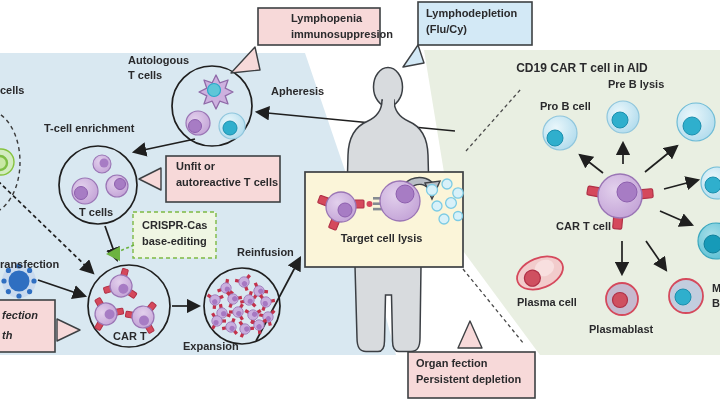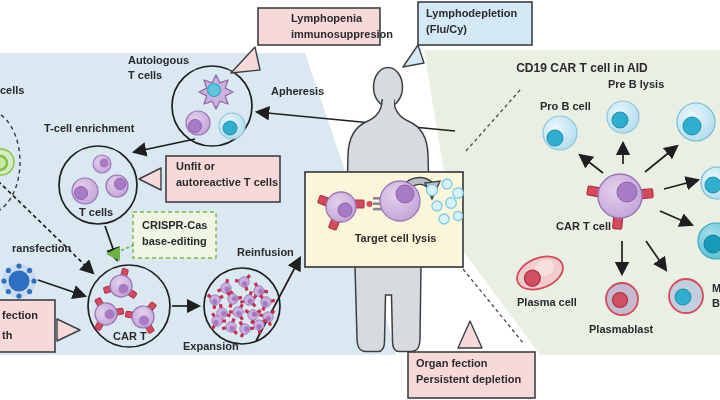--- a/index.html
+++ b/index.html
@@ -289,43 +289,43 @@
   <span class="ln">Autologous</span>
   <span class="ln">T cells</span>
 </div>
 
 <div class="t" style="left:271px;top:84px;">Apheresis</div>
 
 <div class="t" style="left:44px;top:121px;">T-cell enrichment</div>
 
 <div class="t" style="left:79px;top:205px;">T cells</div>
 
-<div class="t" style="left:0;top:241px;padding-left:12px;">ransfection</div>
+<div class="t" style="left:0;top:257px;">ransfection</div>
 
 <div class="t" style="left:113px;top:329px;">CAR T</div>
 
 <div class="t" style="left:163px;top:339px;padding-left:20px;">Expansion</div>
 
 <div class="t" style="left:237px;top:245px;">Reinfusion</div>
 
-<div class="t ctr" style="left:305px;top:231px;width:129px;padding-left:26px;">Target cell lysis</div>
+<div class="t ctr" style="left:291px;top:231px;width:129px;padding-left:26px;">Target cell lysis</div>
 
 <div class="t boxtext" style="left:266px;top:11px;margin-left:25px;">
   <span class="ln">Lymphopenia</span>
   <span class="ln">immunosuppresion</span>
 </div>
 <div class="t boxtext" style="left:426px;top:6px;">
   <span class="ln">Lymphodepletion</span>
   <span class="ln">(Flu/Cy)</span>
 </div>
 <div class="t boxtext" style="left:176px;top:159px;">
   <span class="ln">Unfit or</span>
   <span class="ln">autoreactive T cells</span>
 </div>
-<div class="t" style="left:2px;top:305px;line-height:20px;">
+<div class="t" style="left:2px;top:305px;line-height:20px;font-style:italic;">
   <span class="ln">fection</span>
   <span class="ln">th</span>
 </div>
 <div class="t boxtext" style="left:416px;top:356px;">
   <span class="ln">Organ fection</span>
   <span class="ln">Persistent depletion</span>
 </div>
 <div class="t" style="left:142px;top:217px;line-height:16px;">
   <span class="ln">CRISPR-Cas</span>
   <span class="ln">base-editing</span>

